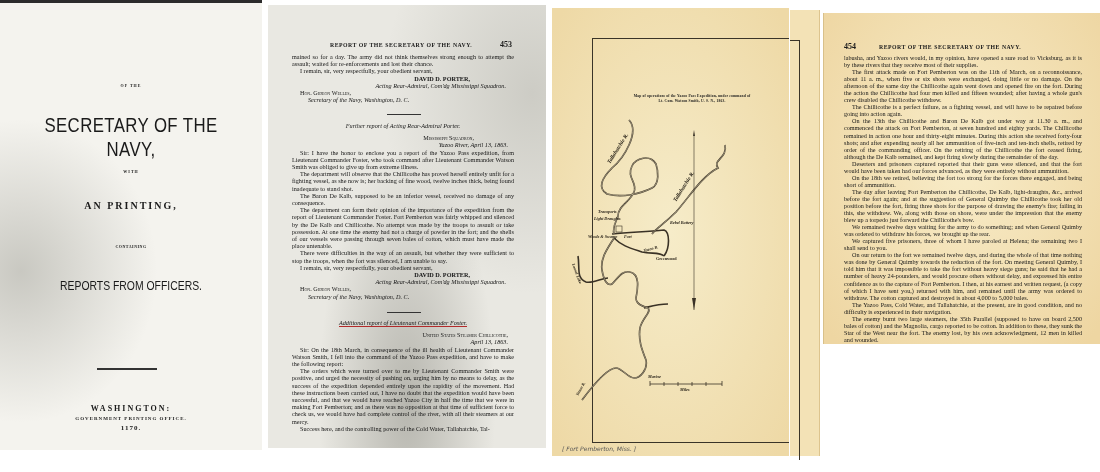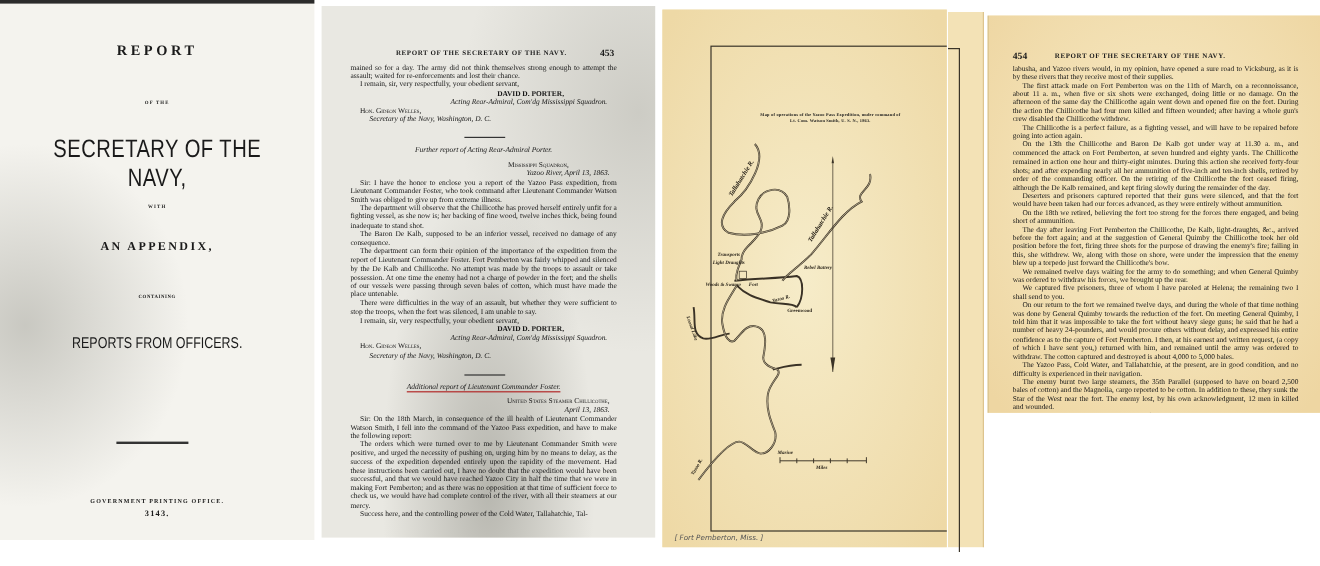--- a/index.html
+++ b/index.html
@@ -54,30 +54,30 @@
     #p4 { left: 823px; top: 13px; width: 277px; height: 331px; background: #f5e5bd;
       background-image: radial-gradient(ellipse at 50% 45%, #f8ecc8, #eed6a2 95%);
       border-left: 1px solid #d8c08a; }
     .sidestrip { position: absolute; left: 790px; top: 10px; width: 30px; height: 446px; background: #f3e2b6; border-right: 1px solid #ddc48e; }
     .sidestrip .inner { position: absolute; left: 0; top: 30px; width: 10px; height: 420px; border-top: 1px solid #3a3428; border-right: 1px solid #3a3428; }
   </style>
 </head>
 <body>
 
 <div class="page" id="p1">
-  <div class="c t-report">REPORT</div>
   <div class="c t-ofthe">OF THE</div>
   <div class="c t-secretary">SECRETARY OF THE NAVY,</div>
   <div class="c t-with">WITH</div>
-  <div class="c t-appendix">AN APPENDIX,</div>
+  <div class="c t-appendix">AN PRINTING,</div>
   <div class="c t-containing">CONTAINING</div>
   <div class="c t-reports">REPORTS FROM OFFICERS.</div>
   <div class="rule"></div>
+  <div class="c t-wash">WASHINGTON:</div>
   <div class="c t-gpo">GOVERNMENT PRINTING OFFICE.</div>
-  <div class="c t-year">3143.</div>
+  <div class="c t-year">1170.</div>
 </div>
 
 <div class="page" id="p2">
   <div class="running-head" style="left:62px; top:37px;">REPORT OF THE SECRETARY OF THE NAVY.</div>
   <div class="pagenum" style="left:232px; top:35px;">453</div>
 
   <div class="txt" style="left:24px; top:48px; width:222px;">
     <p class="noind">mained so for a day. The army did not think themselves strong enough to attempt the assault; waited for re-enforcements and lost their chance.</p>
     <p>I remain, sir, very respectfully, your obedient servant,</p>
     <div class="right" style="padding-right:44px; font-weight:bold;">DAVID D. PORTER,</div>

